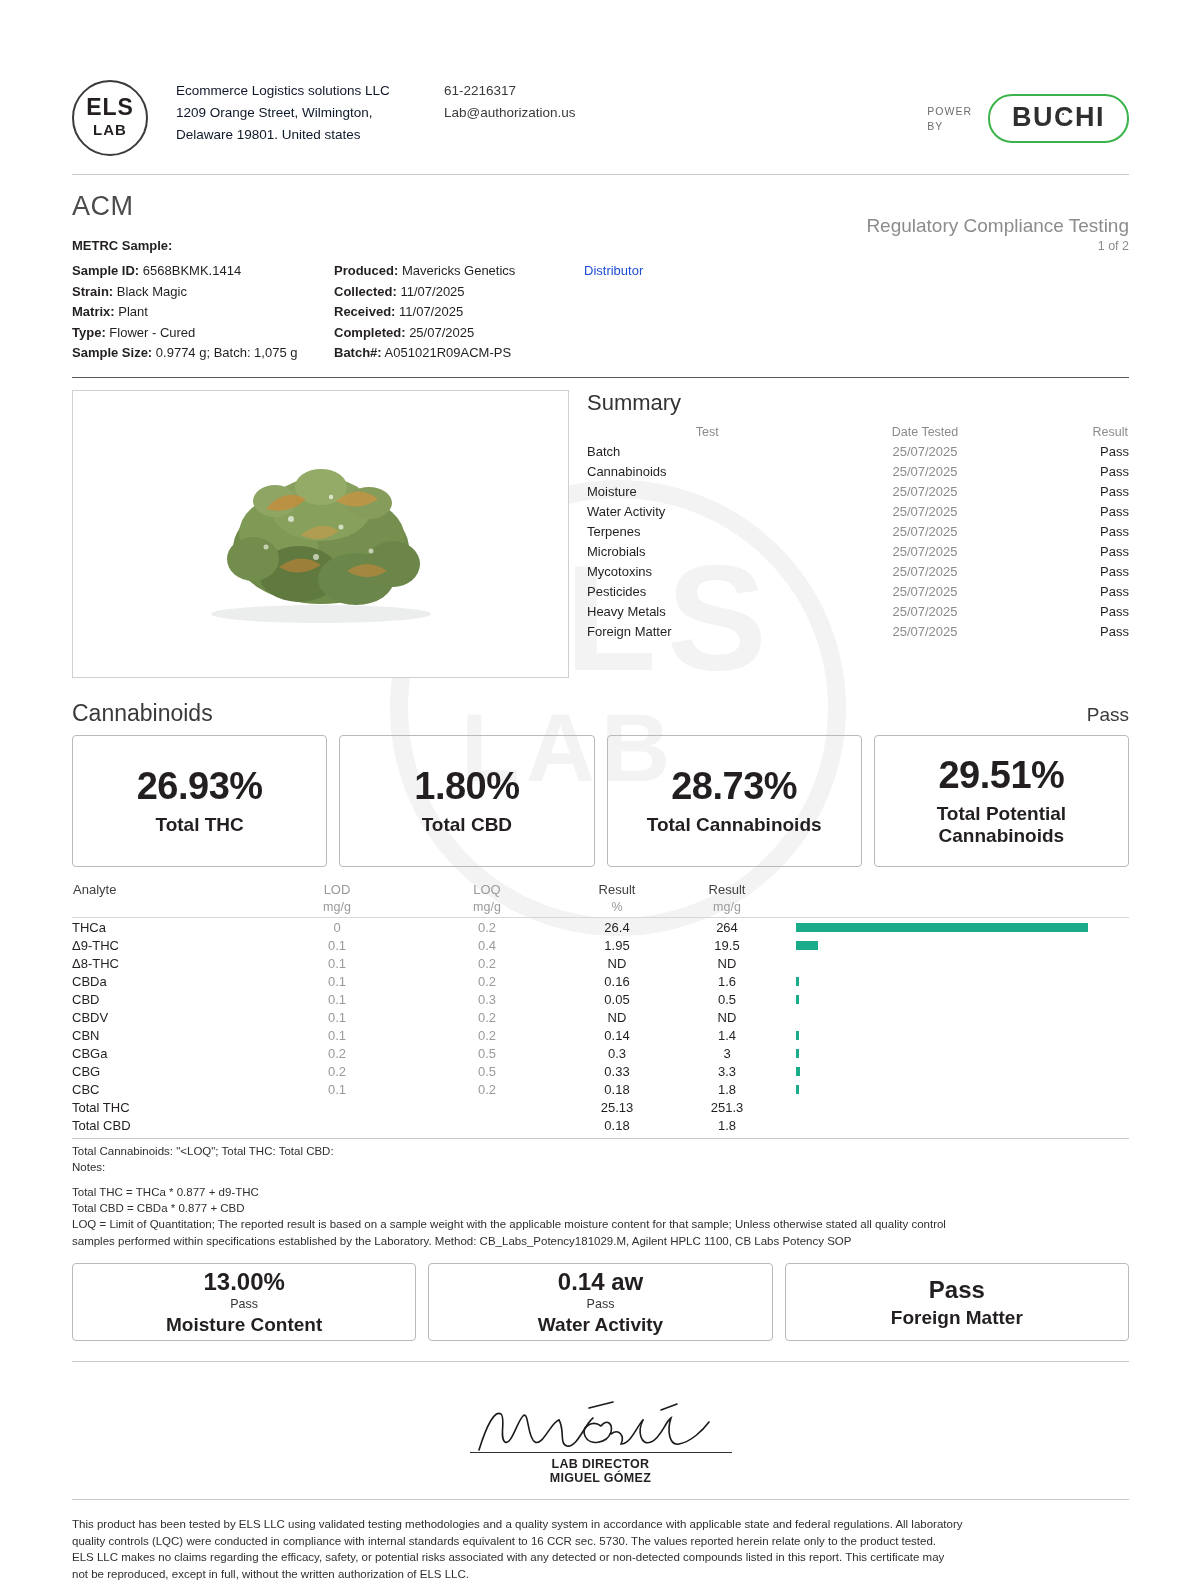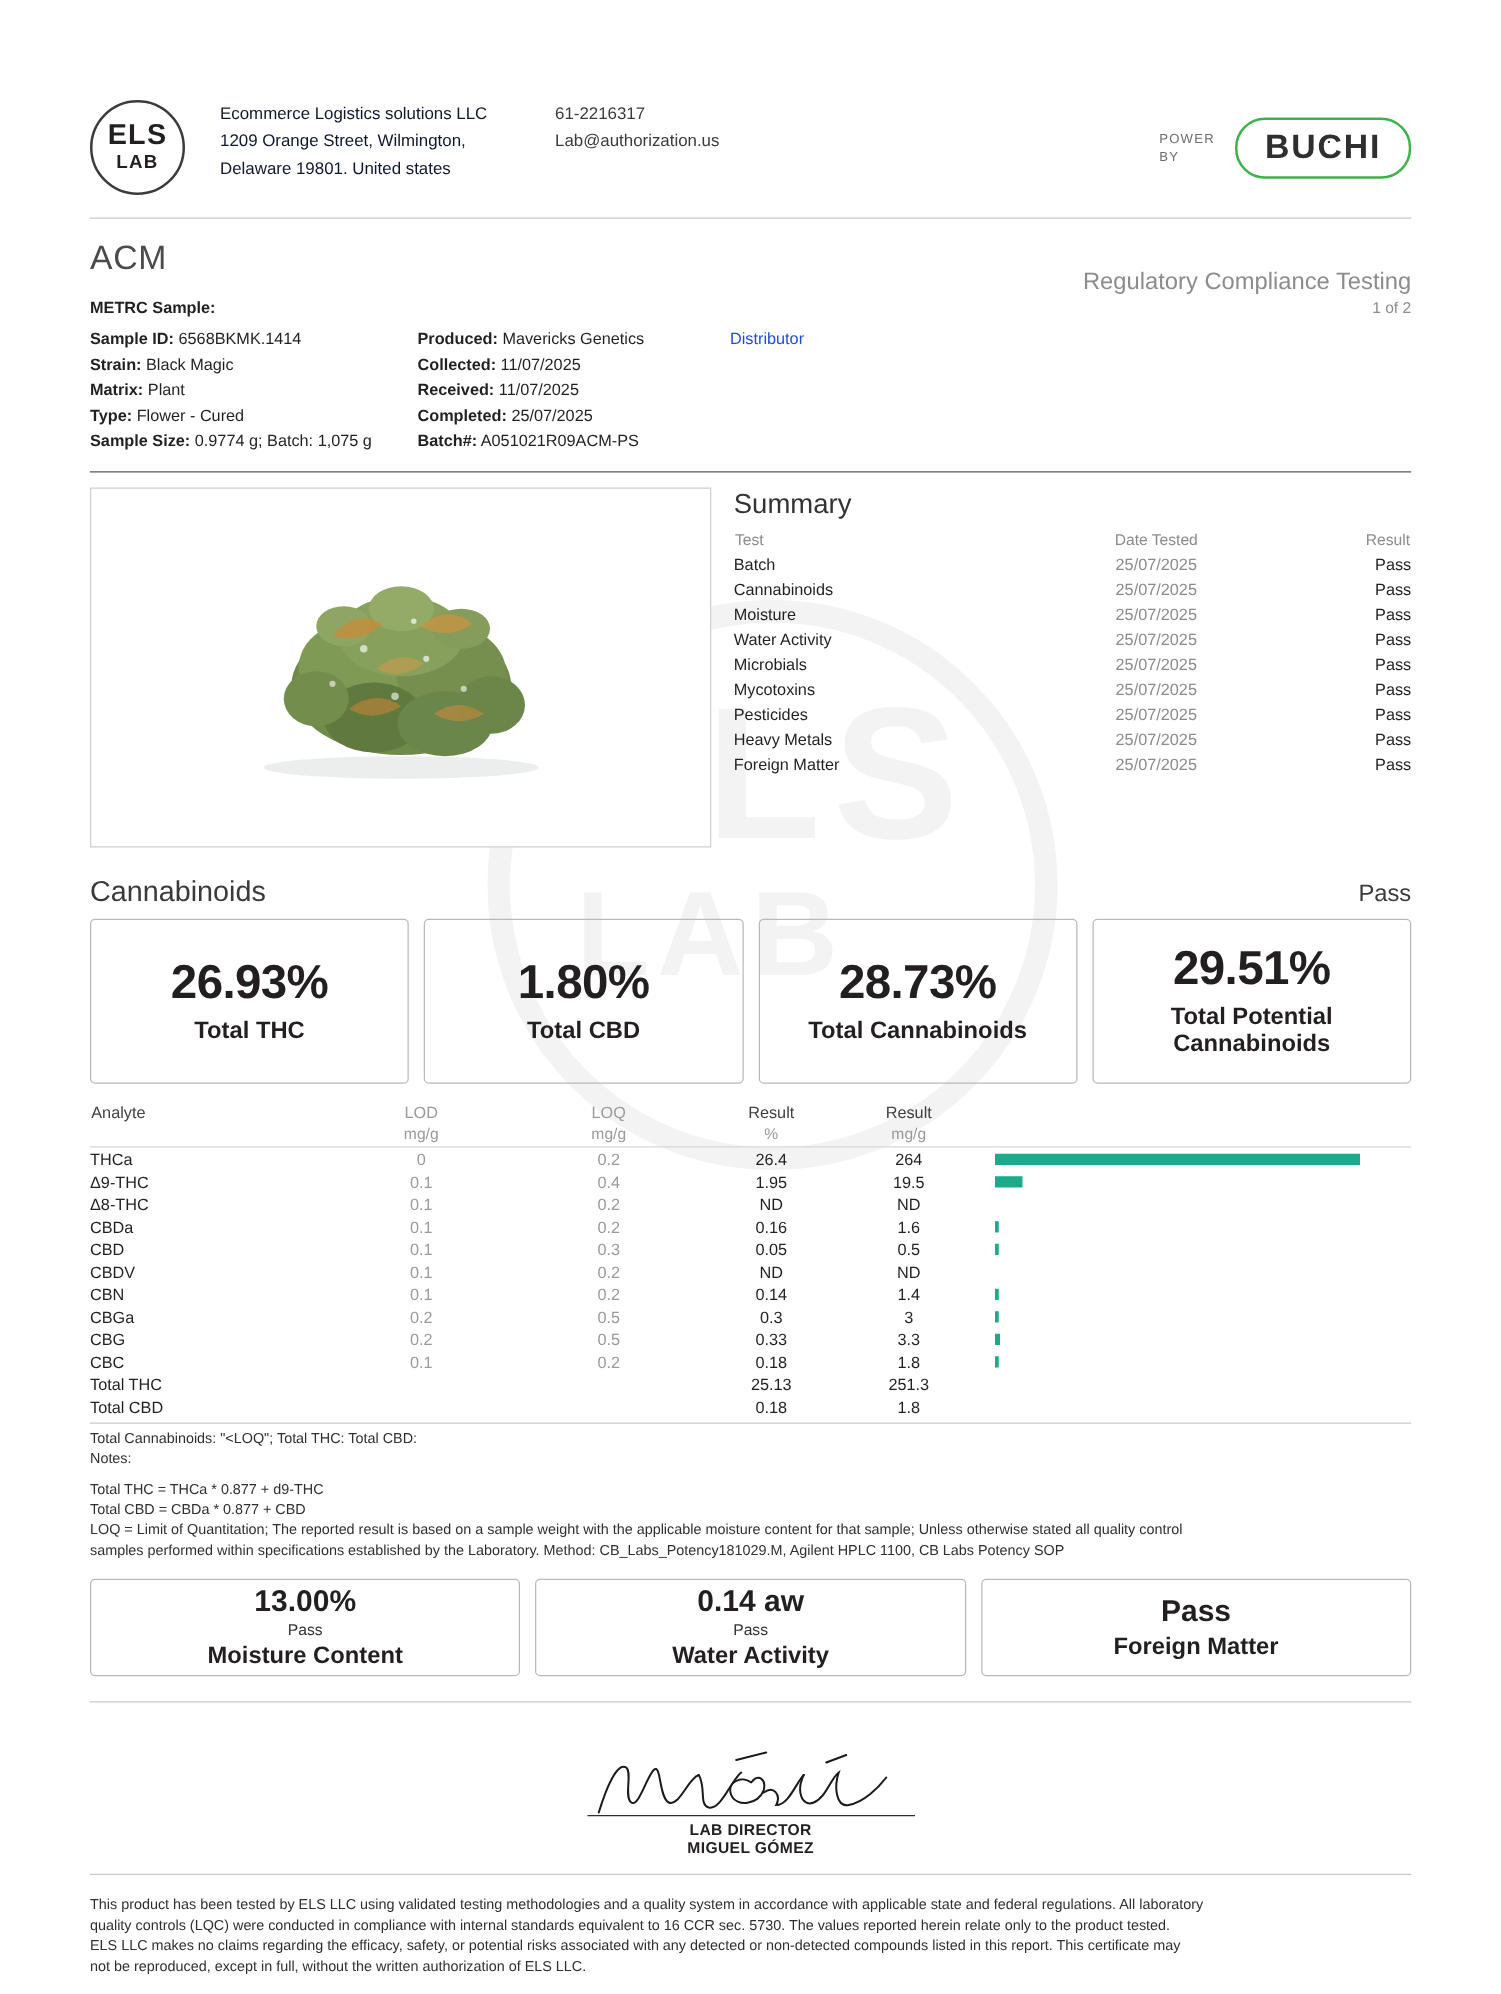--- a/index.html
+++ b/index.html
@@ -213,21 +213,21 @@
   }
   table.sum {
     width: 100%;
     border-collapse: collapse;
     font-size: 13px;
   }
   table.sum th {
     font-weight: 400;
     color: #8b8b8b;
     font-size: 12.5px;
-    text-align: left;
+    text-align: center;
     padding-bottom: 3px;
   }
   table.sum th.c { text-align: center; }
   table.sum th.r { text-align: right; }
   table.sum td { padding: 2.5px 0; }
   table.sum td.date { text-align: center; color: #8b8b8b; }
   table.sum td.res { text-align: right; }
 
   
   .sect-head {
@@ -462,20 +462,25 @@
                 <td class="date">25/07/2025</td>
                 <td class="res">Pass</td>
               </tr>
             <tr>
                 <td>Moisture</td>
                 <td class="date">25/07/2025</td>
                 <td class="res">Pass</td>
               </tr>
             <tr>
                 <td>Water Activity</td>
+                <td class="date">25/07/2025</td>
+                <td class="res">Pass</td>
+              </tr>
+            <tr>
+                <td>Terpenes</td>
                 <td class="date">25/07/2025</td>
                 <td class="res">Pass</td>
               </tr>
             <tr>
                 <td>Microbials</td>
                 <td class="date">25/07/2025</td>
                 <td class="res">Pass</td>
               </tr>
             <tr>
                 <td>Mycotoxins</td>

